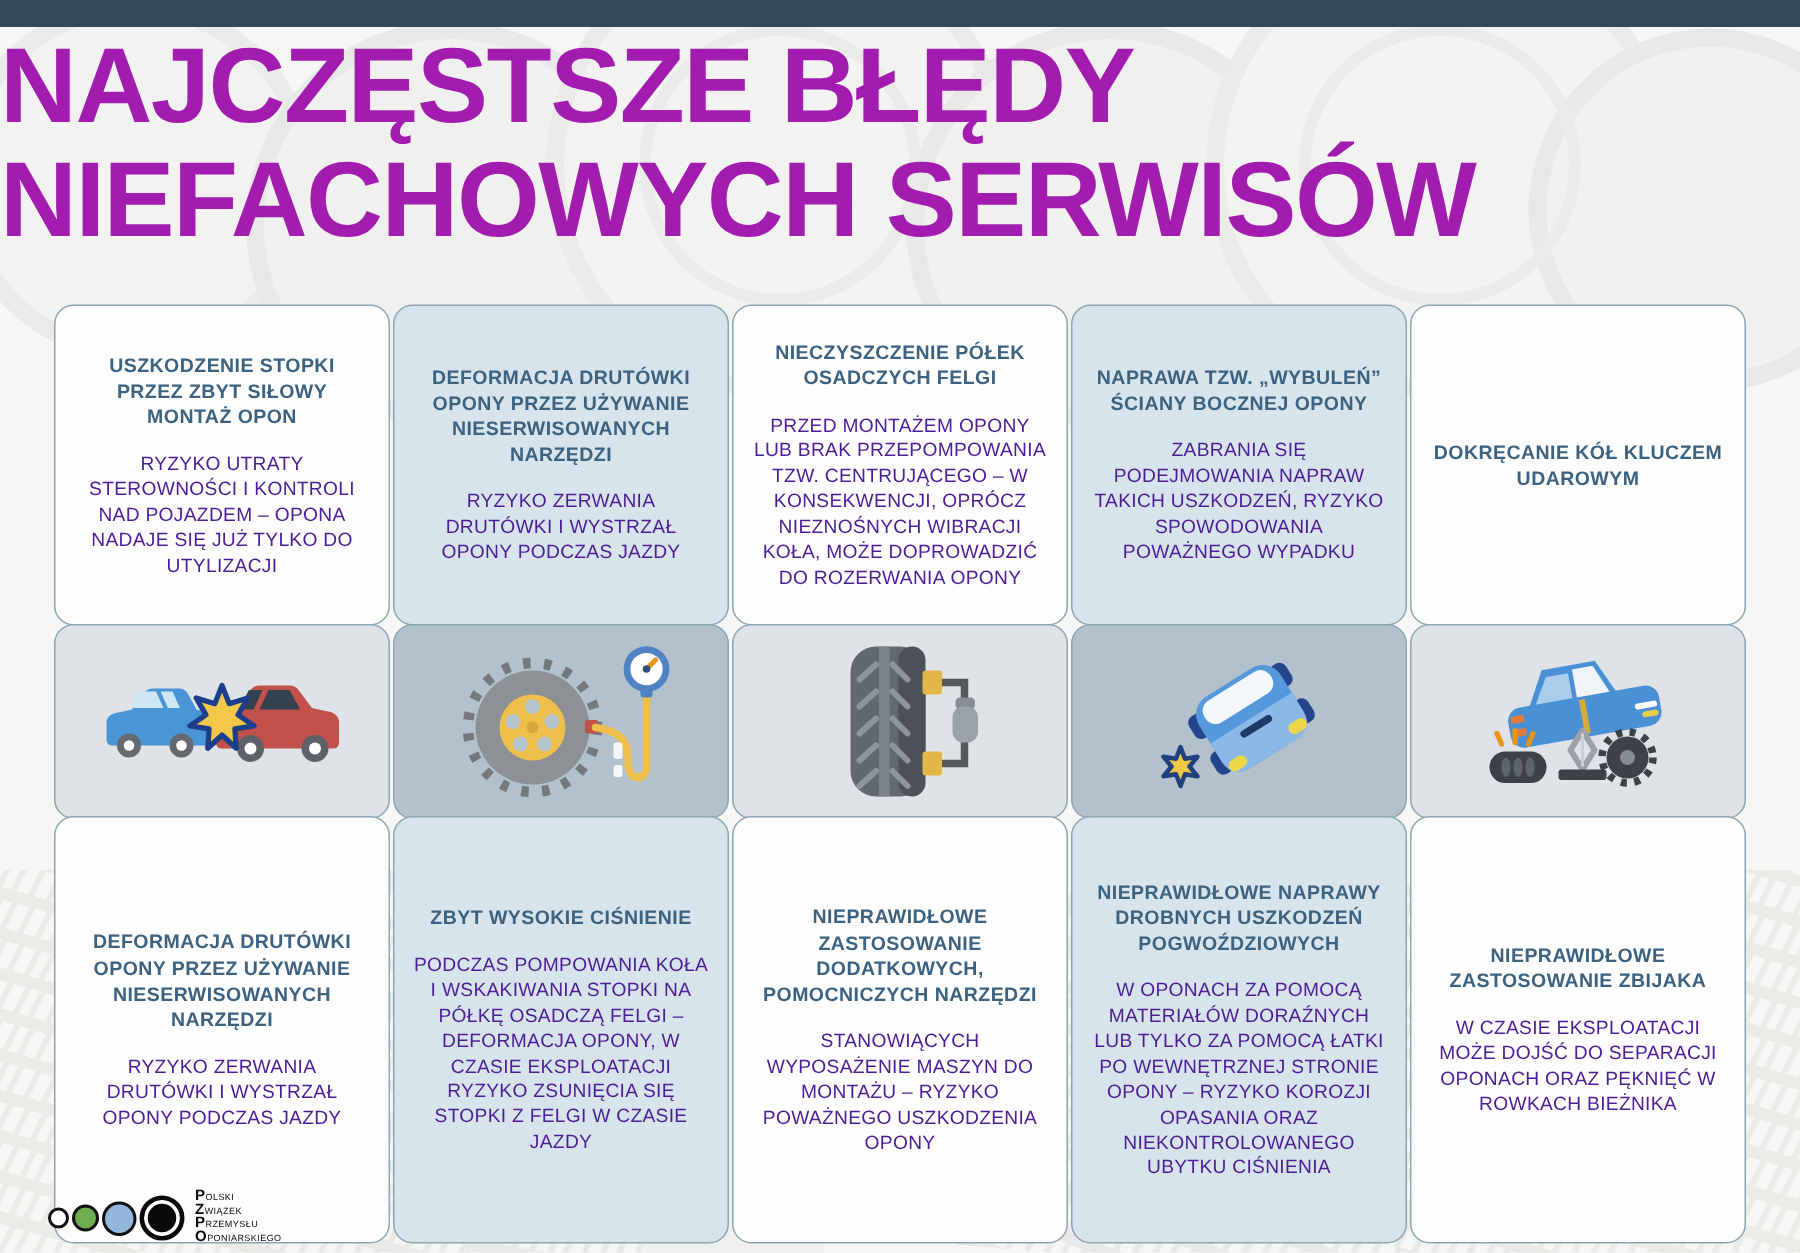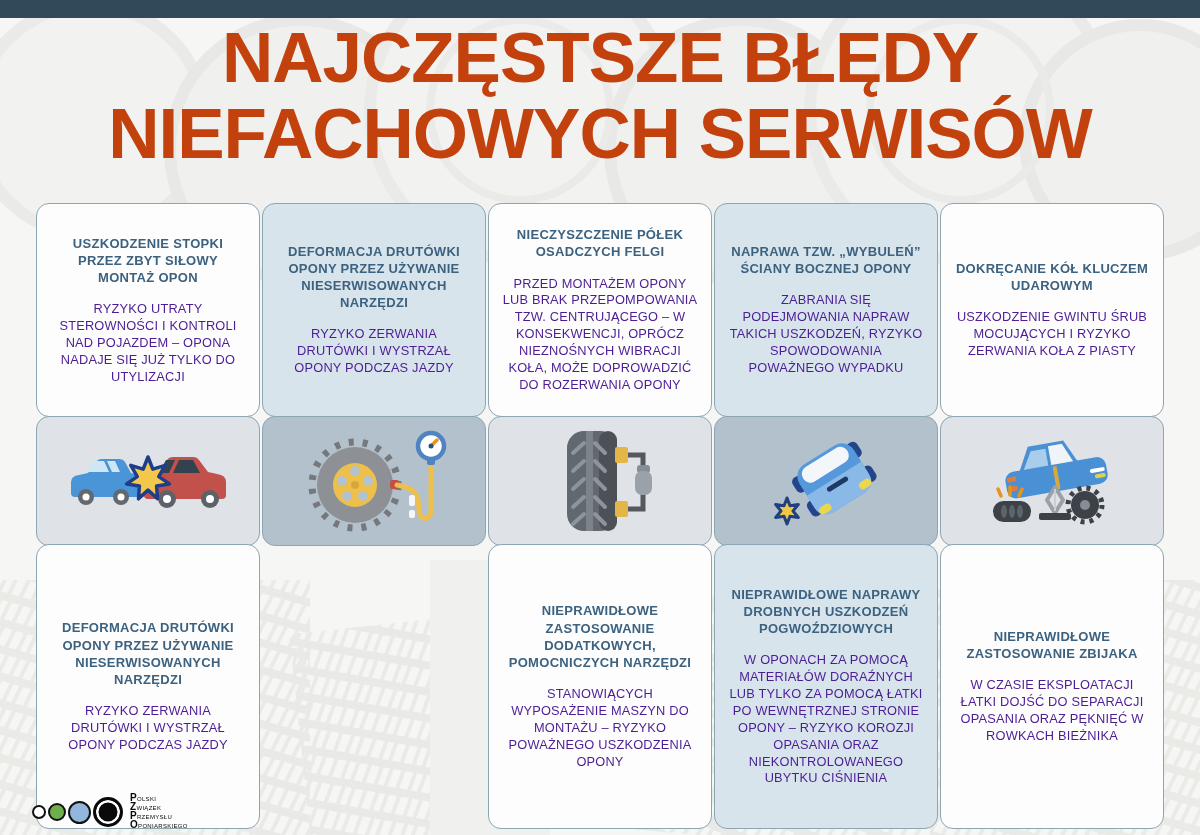--- a/index.html
+++ b/index.html
@@ -8,21 +8,21 @@
     background:#f6f6f4;
     font-family:"Liberation Sans", sans-serif;
   }
   
   .bg{position:absolute;inset:0;z-index:0;}
   
   .topbar{position:absolute;top:0;left:0;width:1200px;height:18px;background:#32495a;z-index:2;}
   
   .title{
     position:absolute;top:20px;left:0;width:1200px;z-index:2;
-    text-align:center;color:#c2410c;font-weight:bold;
+    text-align:left;color:#a21caf;font-weight:bold;
     font-size:71px;line-height:1.07;letter-spacing:-1px;
   }
   
   .grid{
     position:absolute;left:36px;top:203px;width:1128px;z-index:2;
     display:grid;grid-template-columns:repeat(5,1fr);column-gap:2px;
   }
   .col{display:flex;flex-direction:column;}
   .cell{
     border:1.5px solid #8ca6b3;border-radius:13px;box-sizing:border-box;
@@ -143,20 +143,24 @@
         <rect x="101" y="55" width="9" height="9" rx="2" fill="#c05048"></rect>
         <path d="M108,60 C128,63 130,72 130,85 C130,96 142,96 142,86 L142,38" fill="none" stroke="#eec04b" stroke-width="5" stroke-linecap="round"></path>
         <rect x="138" y="32" width="8" height="8" rx="2" fill="#4f83c4"></rect>
         <circle cx="142" cy="21" r="13" fill="#ffffff" stroke="#4f83c4" stroke-width="4.5"></circle>
         <line x1="142" y1="21" x2="148" y2="15" stroke="#e8941a" stroke-width="3.5" stroke-linecap="round"></line>
         <circle cx="142" cy="21" r="2.5" fill="#2f4f79"></circle>
         <rect x="120" y="70" width="6" height="11" rx="2" fill="#ffffff" opacity="0.85"></rect>
         <rect x="120" y="85" width="6" height="8" rx="2" fill="#ffffff" opacity="0.85"></rect>
       </svg>
     </div>
+    <div class="cell cell-bottom">
+      <div class="card-title">ZBYT WYSOKIE CIŚNIENIE</div>
+      <div class="card-body">PODCZAS POMPOWANIA KOŁA I WSKAKIWANIA STOPKI NA PÓŁKĘ OSADCZĄ FELGI – DEFORMACJA OPONY, W CZASIE EKSPLOATACJI RYZYKO ZSUNIĘCIA SIĘ STOPKI Z FELGI W CZASIE JAZDY</div>
+    </div>
   </div>
 
   <div class="col col-odd">
     <div class="cell cell-top">
       <div class="card-title">NIECZYSZCZENIE PÓŁEK OSADCZYCH FELGI</div>
       <div class="card-body">PRZED MONTAŻEM OPONY LUB BRAK PRZEPOMPOWANIA TZW. CENTRUJĄCEGO – W KONSEKWENCJI, OPRÓCZ NIEZNOŚNYCH WIBRACJI KOŁA, MOŻE DOPROWADZIĆ DO ROZERWANIA OPONY</div>
     </div>
     <div class="cell cell-icon">
       <svg width="170" height="112" viewBox="0 0 170 112">
         <rect x="52" y="6" width="50" height="100" rx="17" fill="#62686f"></rect>
@@ -211,21 +215,20 @@
     </div>
     <div class="cell cell-bottom">
       <div class="card-title">NIEPRAWIDŁOWE NAPRAWY DROBNYCH USZKODZEŃ POGWOŹDZIOWYCH</div>
       <div class="card-body">W OPONACH ZA POMOCĄ MATERIAŁÓW DORAŹNYCH LUB TYLKO ZA POMOCĄ ŁATKI PO WEWNĘTRZNEJ STRONIE OPONY – RYZYKO KOROZJI OPASANIA ORAZ NIEKONTROLOWANEGO UBYTKU CIŚNIENIA</div>
     </div>
   </div>
 
   <div class="col col-odd">
     <div class="cell cell-top">
       <div class="card-title">DOKRĘCANIE KÓŁ KLUCZEM UDAROWYM</div>
-      <div class="card-body">USZKODZENIE GWINTU ŚRUB MOCUJĄCYCH I RYZYKO ZERWANIA KOŁA Z PIASTY</div>
     </div>
     <div class="cell cell-icon">
       <svg width="170" height="112" viewBox="0 0 170 112">
         <g transform="rotate(-10 85 50)">
           <polygon points="52,44 66,18 102,18 114,44" fill="#4a90d4"></polygon>
           <polygon points="86,21 100,21 109,42 86,42" fill="#eef4f8"></polygon>
           <polygon points="57,42 68,23 83,23 83,42" fill="#a9cdea"></polygon>
           <rect x="38" y="40" width="102" height="27" rx="9" fill="#4a90d4"></rect>
           <rect x="40" y="45" width="9" height="5" rx="1.5" fill="#e07b3f"></rect>
           <rect x="40" y="54" width="9" height="5" rx="1.5" fill="#e07b3f"></rect>
@@ -245,21 +248,21 @@
         <ellipse cx="53" cy="86.5" rx="3" ry="6.5" fill="#5d646b"></ellipse>
         <g stroke="#e8941a" stroke-width="3.5" stroke-linecap="round">
           <line x1="34" y1="71" x2="31" y2="64"></line>
           <line x1="43" y1="70" x2="43" y2="62"></line>
           <line x1="52" y1="71" x2="55" y2="64"></line>
         </g>
       </svg>
     </div>
     <div class="cell cell-bottom">
       <div class="card-title">NIEPRAWIDŁOWE ZASTOSOWANIE ZBIJAKA</div>
-      <div class="card-body">W CZASIE EKSPLOATACJI ŁATKI DOJŚĆ DO SEPARACJI OPASANIA ORAZ PĘKNIĘĆ W ROWKACH BIEŻNIKA</div>
+      <div class="card-body">W CZASIE EKSPLOATACJI MOŻE DOJŚĆ DO SEPARACJI OPONACH ORAZ PĘKNIĘĆ W ROWKACH BIEŻNIKA</div>
     </div>
   </div>
 
 </div>
 
 <div class="logo">
   <span class="dot dot1"></span>
   <span class="dot dot2"></span>
   <span class="dot dot3"></span>
   <span class="dot dot4"></span>

